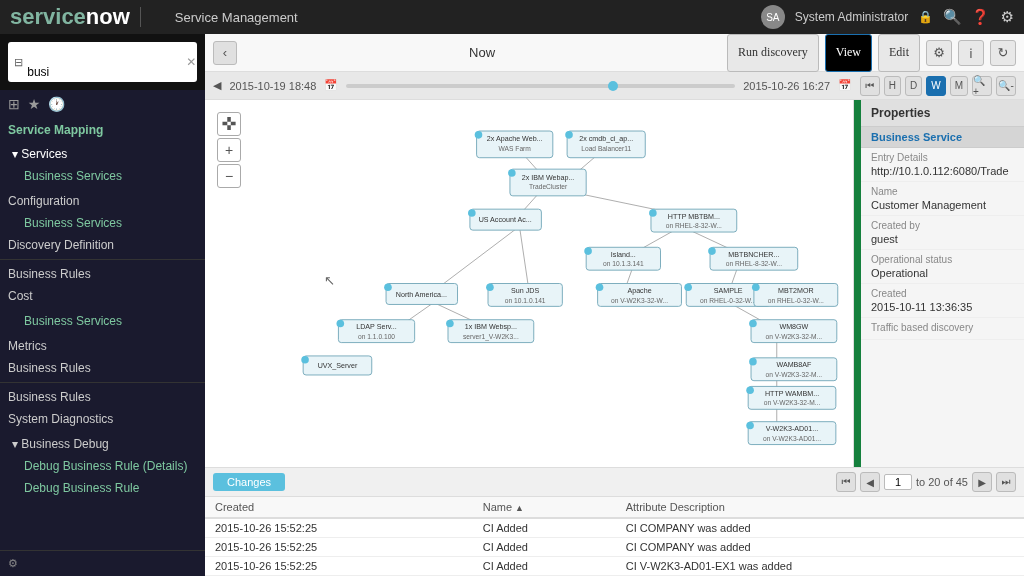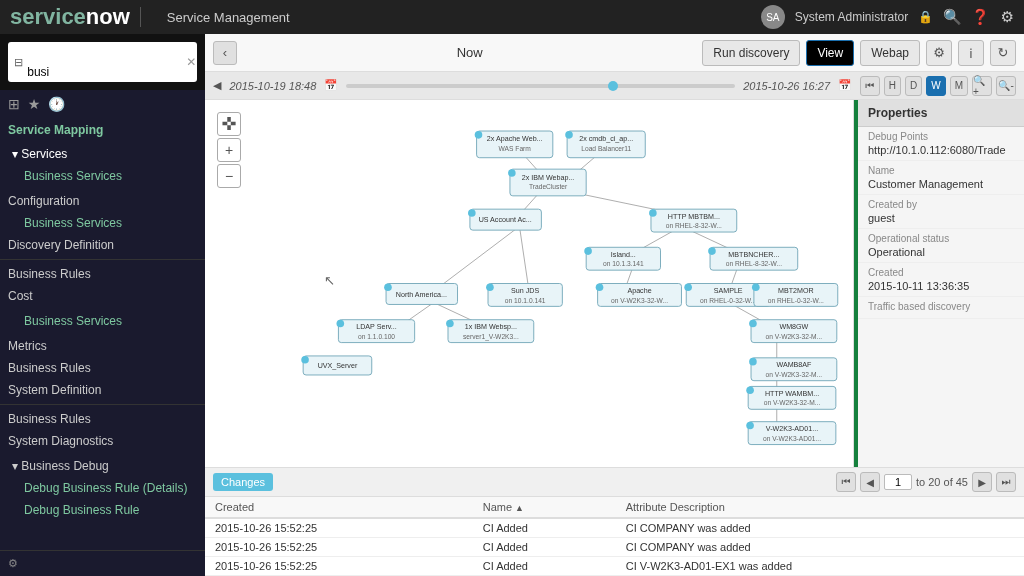--- a/index.html
+++ b/index.html
@@ -1,21 +1,21 @@
 <!DOCTYPE html>
 <html><head>
   <meta charset="utf-8">
   <style>
     * { margin: 0; padding: 0; box-sizing: border-box; }
     body { font-family: Arial, sans-serif; font-size: 12px; background: #f0f0f0; width: 1024px; height: 576px; overflow: hidden; display: flex; flex-direction: column; }
 
     
     .topbar { background: #222; height: 34px; display: flex; align-items: center; padding: 0 10px; gap: 10px; flex-shrink: 0; }
     .topbar-logo { color: #fff; font-weight: bold; font-size: 14px; display: flex; align-items: center; }
-    .topbar-app-name { color: #ccc; font-size: 13px; margin-left: 16px; }
+    .topbar-app-name { color: #ccc; font-size: 13px; margin-left: 24px; }
     .topbar-spacer { flex: 1; }
     .topbar-right { display: flex; align-items: center; gap: 10px; color: #ccc; font-size: 12px; }
     .topbar-avatar { width: 24px; height: 24px; border-radius: 50%; background: #888; display: flex; align-items: center; justify-content: center; color: #fff; font-size: 10px; }
     .topbar-icon { color: #ccc; font-size: 15px; cursor: pointer; }
 
     
     .main-layout { display: flex; flex: 1; overflow: hidden; }
 
     
     .sidebar { width: 205px; background: #1a1a2e; color: #ccc; display: flex; flex-direction: column; flex-shrink: 0; overflow-y: auto; }
@@ -31,53 +31,53 @@
     .sidebar-divider { border: none; border-top: 1px solid #333; margin: 3px 0; }
     .sidebar-plain { padding: 4px 8px; color: #ccc; font-size: 12px; cursor: pointer; }
 
     
     .content-area { flex: 1; display: flex; flex-direction: column; overflow: hidden; }
 
     
     .toolbar { background: #f8f8f8; border-bottom: 1px solid #ddd; height: 38px; display: flex; align-items: center; padding: 0 8px; gap: 6px; flex-shrink: 0; }
     .toolbar-nav-btn { background: #e0e0e0; border: 1px solid #bbb; border-radius: 3px; width: 24px; height: 24px; display: flex; align-items: center; justify-content: center; cursor: pointer; font-size: 13px; color: #555; }
     .toolbar-title { flex: 1; text-align: center; font-size: 13px; color: #333; }
-    .toolbar-btn { background: #e8e8e8; border: 1px solid #bbb; border-radius: 3px; padding: 3px 10px; font-size: 12px; cursor: pointer; color: #333; height: 26px; }
+    .toolbar-btn { background: #e8e8e8; border: 1px solid #bbb; border-radius: 3px; padding: 3px 10px; font-size: 12px; cursor: pointer; color: #333; height: 38px; font-family: Liberation Serif, serif; }
     .toolbar-btn.active { background: #000000; color: #fff; border-color: #1a6faf; }
     .toolbar-icon-btn { background: #e8e8e8; border: 1px solid #bbb; border-radius: 3px; width: 26px; height: 26px; display: flex; align-items: center; justify-content: center; cursor: pointer; font-size: 13px; color: #555; }
 
     
     .timeline-bar { background: #e8e8e8; border-bottom: 1px solid #ddd; height: 28px; display: flex; align-items: center; padding: 0 8px; font-size: 11px; color: #555; gap: 8px; flex-shrink: 0; }
-    .timeline-date { font-size: 11px; color: #555; font-style: italic; }
+    .timeline-date { font-size: 11px; color: #555; }
     .timeline-slider { flex: 3; height: 4px; background: #ccc; border-radius: 2px; position: relative; }
     .timeline-slider-dot { width: 10px; height: 10px; background: #5bc0de; border-radius: 50%; position: absolute; top: -3px; right: 30%; }
 
     
     .map-properties { display: flex; flex: 1; overflow: hidden; }
 
     
     .map-area { flex: 1; background: #fff; position: relative; overflow: hidden; border-right: 1px solid #ddd; }
     .map-controls { position: absolute; left: 12px; top: 12px; display: flex; flex-direction: column; gap: 2px; z-index: 10; }
     .map-ctrl-btn { background: #fff; border: 1px solid #aaa; border-radius: 3px; width: 24px; height: 24px; display: flex; align-items: center; justify-content: center; cursor: pointer; font-size: 14px; color: #555; }
 
     
     .map-svg-container { width: 100%; height: 100%; }
 
     
-    .properties-panel { width: 170px; background: #f5f5f5; border-left: 4px solid #15803d; display: flex; flex-direction: column; flex-shrink: 0; overflow-y: auto; }
+    .properties-panel { width: 170px; background: #f5f5f5; border-left: 7px solid #15803d; display: flex; flex-direction: column; flex-shrink: 0; overflow-y: auto; }
     .properties-header { background: #e0e0e0; padding: 6px 10px; font-weight: bold; font-size: 12px; color: #333; border-bottom: 1px solid #ccc; }
     .properties-section-title { background: #d5d5d5; padding: 4px 10px; font-size: 11px; font-weight: bold; color: #1a6faf; border-bottom: 1px solid #ccc; }
     .properties-field { padding: 4px 10px; border-bottom: 1px solid #eee; }
     .properties-label { font-size: 10px; color: #888; margin-bottom: 2px; }
     .properties-value { font-size: 11px; color: #333; word-break: break-all; }
 
     
     .bottom-area { border-top: 1px solid #ddd; background: #fff; flex-shrink: 0; }
     .bottom-tabs { background: #f0f0f0; border-bottom: 1px solid #ddd; display: flex; align-items: center; padding: 4px 8px; gap: 6px; }
-    .bottom-tab { background: #5bc0de; color: #fff; border: none; border-radius: 3px; padding: 3px 8px; font-size: 11px; cursor: pointer; }
+    .bottom-tab { background: #5bc0de; color: #fff; border: none; border-radius: 3px; padding: 3px 14px; font-size: 11px; cursor: pointer; }
     .bottom-pagination { margin-left: auto; display: flex; align-items: center; gap: 4px; font-size: 11px; color: #555; }
     .page-btn { background: #e0e0e0; border: 1px solid #bbb; border-radius: 3px; width: 20px; height: 20px; display: flex; align-items: center; justify-content: center; cursor: pointer; font-size: 10px; }
     .page-input { width: 28px; text-align: center; border: 1px solid #bbb; border-radius: 2px; padding: 1px 2px; font-size: 11px; }
     .bottom-table { width: 100%; border-collapse: collapse; font-size: 11px; }
     .bottom-table th { background: #f8f8f8; border-bottom: 2px solid #ddd; padding: 4px 10px; text-align: left; color: #555; font-weight: normal; cursor: pointer; }
     .bottom-table td { padding: 3px 10px; border-bottom: 1px solid #eee; color: #333; }
     .col-name { color: #1a6faf; }
     .sort-icon { font-size: 9px; }
   </style>
 </head>
@@ -130,21 +130,20 @@
     <hr class="sidebar-divider">
     <div class="sidebar-plain">Business Rules</div>
     <div class="sidebar-plain">Cost</div>
 
     <div class="sidebar-group">
       <div class="sidebar-item">Business Services</div>
     </div>
 
     <div class="sidebar-plain">Metrics</div>
     <div class="sidebar-plain">Business Rules</div>
-    <div class="sidebar-plain">System Definition</div>
     <hr class="sidebar-divider">
     <div class="sidebar-plain">Business Rules</div>
     <div class="sidebar-plain">System Diagnostics</div>
 
     <div class="sidebar-group">
       <div class="sidebar-group-label">▾ Business Debug</div>
       <div class="sidebar-item">Debug Business Rule (Details)</div>
       <div class="sidebar-item">Debug Business Rule</div>
     </div>
 
@@ -152,21 +151,21 @@
     <div style="padding:6px 8px;color:#888;font-size:11px;border-top:1px solid #333;cursor:pointer;">⚙</div>
   </div>
 
   <div class="content-area">
 
     <div class="toolbar">
       <div class="toolbar-nav-btn">‹</div>
       <div class="toolbar-title">Now</div>
       <button class="toolbar-btn">Run discovery</button>
       <button class="toolbar-btn active">View</button>
-      <button class="toolbar-btn">Webap</button>
+      <button class="toolbar-btn">Edit</button>
       <div class="toolbar-icon-btn">⚙</div>
       <div class="toolbar-icon-btn">ℹ</div>
       <div class="toolbar-icon-btn">↻</div>
     </div>
 
     <div class="timeline-bar">
       <span style="cursor:pointer;">◀</span>
       <span class="timeline-date">2015-10-19 18:48</span>
       <span style="cursor:pointer;">📅</span>
       <div class="timeline-slider">
@@ -354,23 +353,24 @@
               <circle cx="2" cy="4" r="4" fill="#5bc0de"></circle>
             </g>
           </g>
 
           <text x="325" y="262" font-size="14" fill="#666">↖</text>
         </svg>
       </div>
 
       <div class="properties-panel">
         <div class="properties-header">Properties</div>
-
-        <div class="properties-field">
-          <div class="properties-label">Debug Points</div>
+        <div class="properties-section-title">Business Service</div>
+
+        <div class="properties-field">
+          <div class="properties-label">Entry Details</div>
           <div class="properties-value">http://10.1.0.112:6080/Trade</div>
         </div>
         <div class="properties-field">
           <div class="properties-label">Name</div>
           <div class="properties-value">Customer Management</div>
         </div>
         <div class="properties-field">
           <div class="properties-label">Created by</div>
           <div class="properties-value">guest</div>
         </div>

